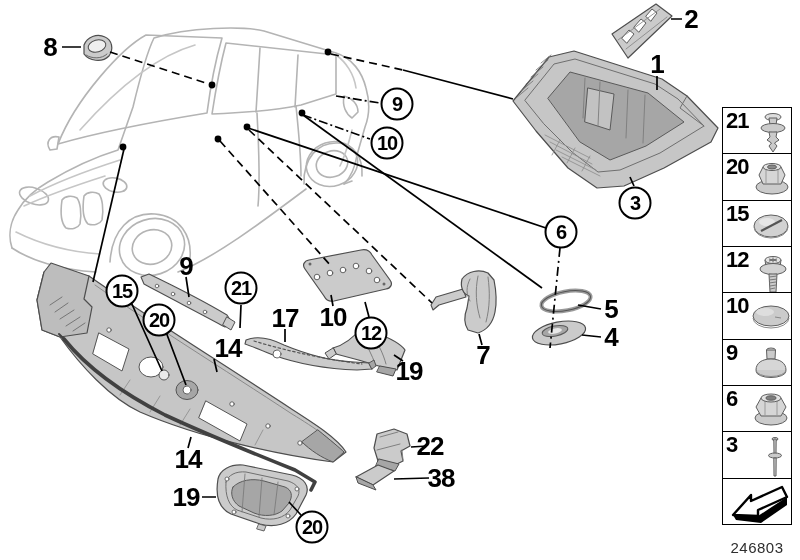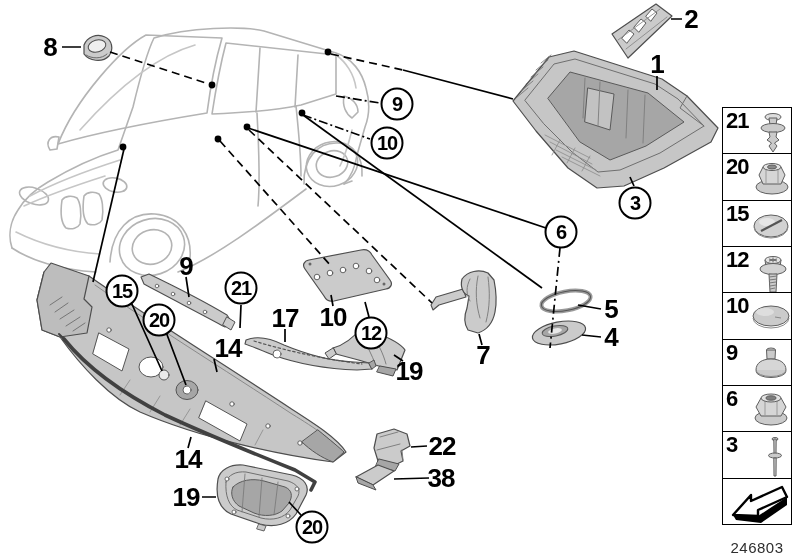--- a/index.html
+++ b/index.html
@@ -223,21 +223,21 @@
 <div class="co" style="left:186px;top:266px">9</div>
 <div class="co" style="left:285px;top:318px">17</div>
 <div class="co" style="left:333px;top:317px">10</div>
 <div class="co" style="left:228px;top:348px">14</div>
 <div class="co" style="left:188px;top:459px">14</div>
 <div class="co" style="left:186px;top:497px">19</div>
 <div class="co" style="left:409px;top:371px">19</div>
 <div class="co" style="left:483px;top:355px">7</div>
 <div class="co" style="left:611px;top:309px">5</div>
 <div class="co" style="left:611px;top:337px">4</div>
-<div class="co" style="left:442px;top:446px">22</div>
+<div class="co" style="left:430px;top:446px">22</div>
 <div class="co" style="left:441px;top:478px">38</div>
 
 <div class="cc" style="left:397px;top:104px">
       <span>9</span>
     </div>
 <div class="cc" style="left:387px;top:143px">
       <span>10</span>
     </div>
 <div class="cc" style="left:635px;top:203px">
       <span>3</span>

